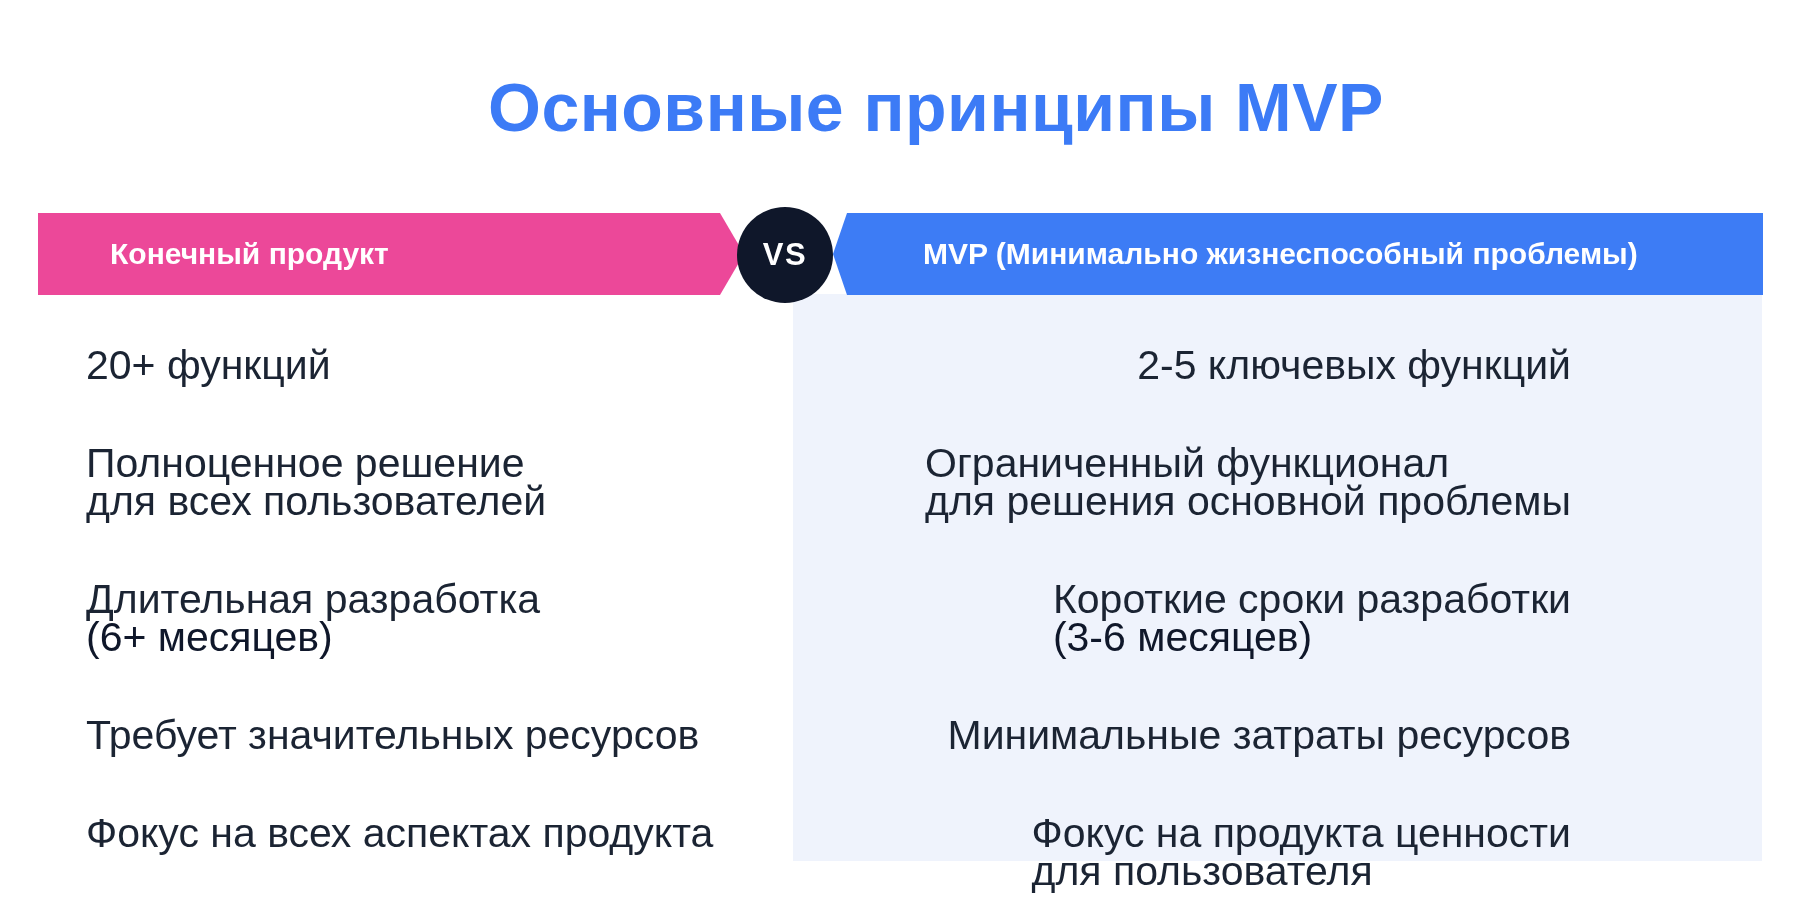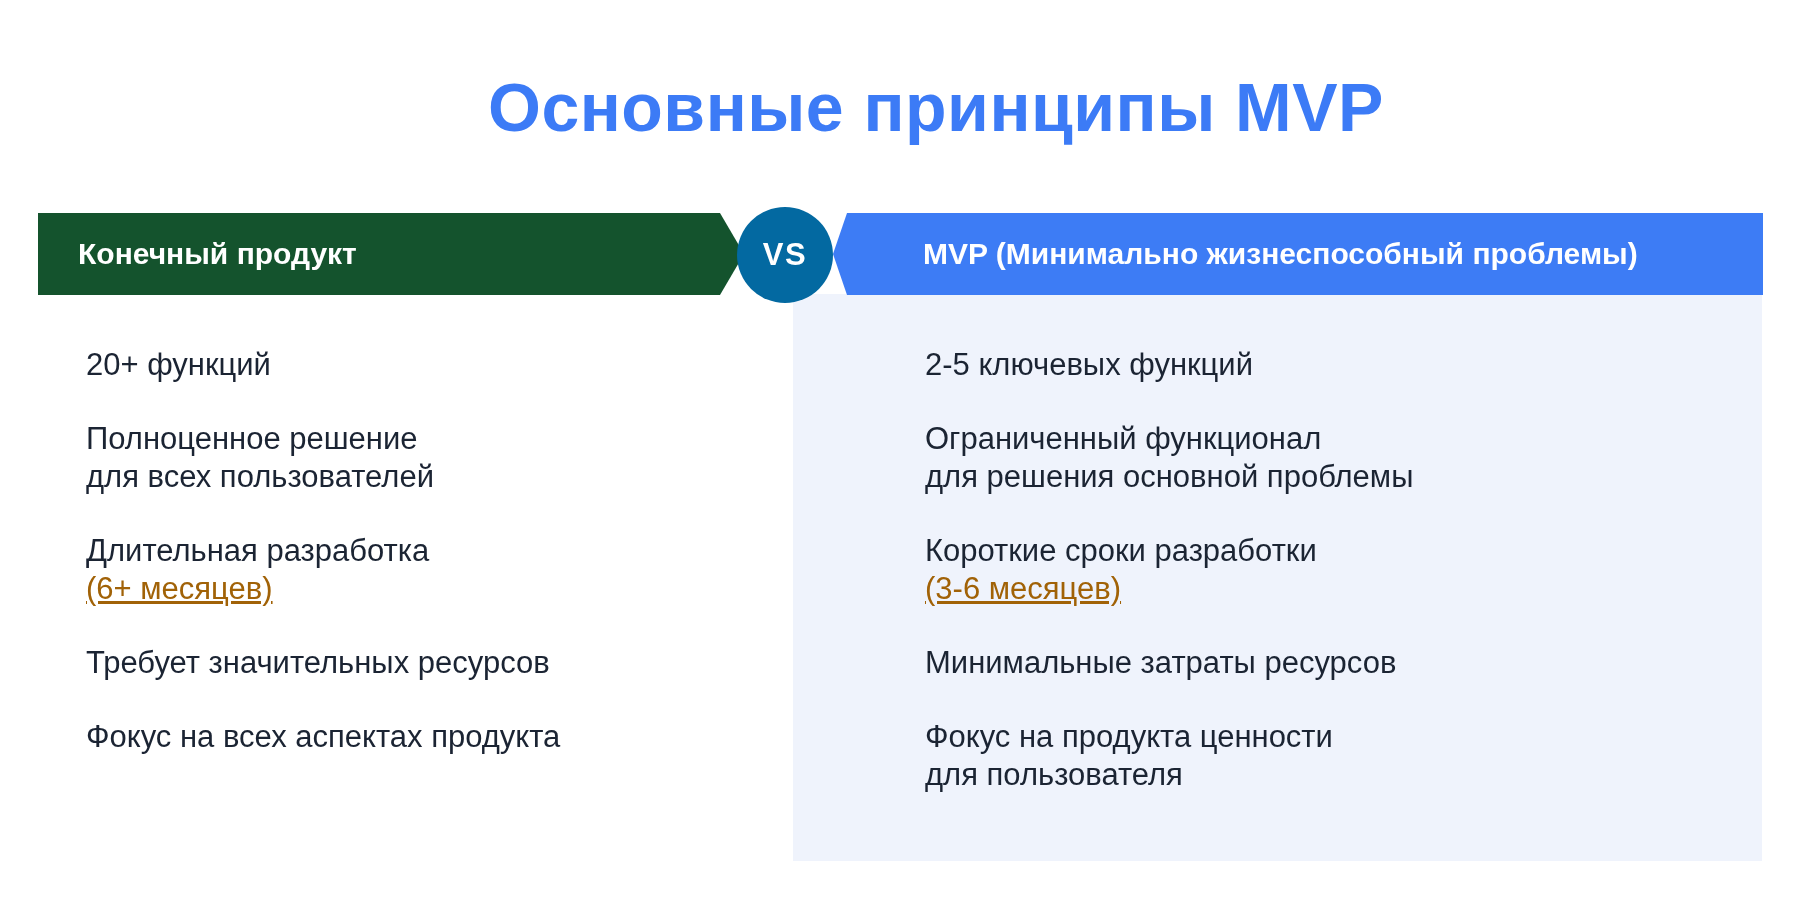--- a/index.html
+++ b/index.html
@@ -36,39 +36,39 @@
     align-items: center;
     box-sizing: border-box;
     color: #ffffff;
     font-size: 30px;
     font-weight: 700;
     z-index: 1;
   }
   .bar-left {
     left: 38px;
     width: 706px;
-    background: #14532d;
-    padding-left: 40px;
+    background: #ec4899;
+    padding-left: 72px;
     clip-path: polygon(0 0, calc(100% - 24px) 0, 100% 50%, calc(100% - 24px) 100%, 0 100%);
   }
   .bar-right {
     left: 833px;
     width: 930px;
     background: #3D7CF5;
     padding-left: 90px;
     clip-path: polygon(0 50%, 14px 0, 100% 0, 100% 100%, 14px 100%);
   }
   .vs-circle {
     position: absolute;
     left: 737px;
     top: 207px;
     width: 96px;
     height: 96px;
     border-radius: 50%;
-    background: #0369a1;
+    background: #0f172a;
     display: flex;
     align-items: center;
     justify-content: center;
     color: #ffffff;
     font-size: 31px;
     font-weight: 700;
     letter-spacing: 1.5px;
     z-index: 2;
   }
   .mvp-panel {
@@ -78,30 +78,30 @@
     width: 969px;
     height: 567px;
     background: #EFF3FC;
     z-index: 0;
   }
   .col {
     position: absolute;
     top: 346px;
     display: flex;
     flex-direction: column;
-    gap: 36px;
-    font-size: 31px;
+    gap: 60px;
+    font-size: 41px;
     line-height: 38px;
     color: #1B2433;
     z-index: 3;
   }
   .col-left  { left: 86px; }
-  .col-right { left: 925px; }
+  .col-right { left: 925px; align-items: flex-end; }
   .item-text { white-space: pre-line; }
-  .item-note { color: #a16207; white-space: pre-line; text-decoration: underline; }
+  .item-note { color: #0f172a; white-space: pre-line; }
 </style>
 </head>
 <body>
 
 <div class="slide">
 
   <div class="page-title">Основные принципы MVP</div>
 
   <div class="bar bar-left">
     <span>Конечный продукт</span>

